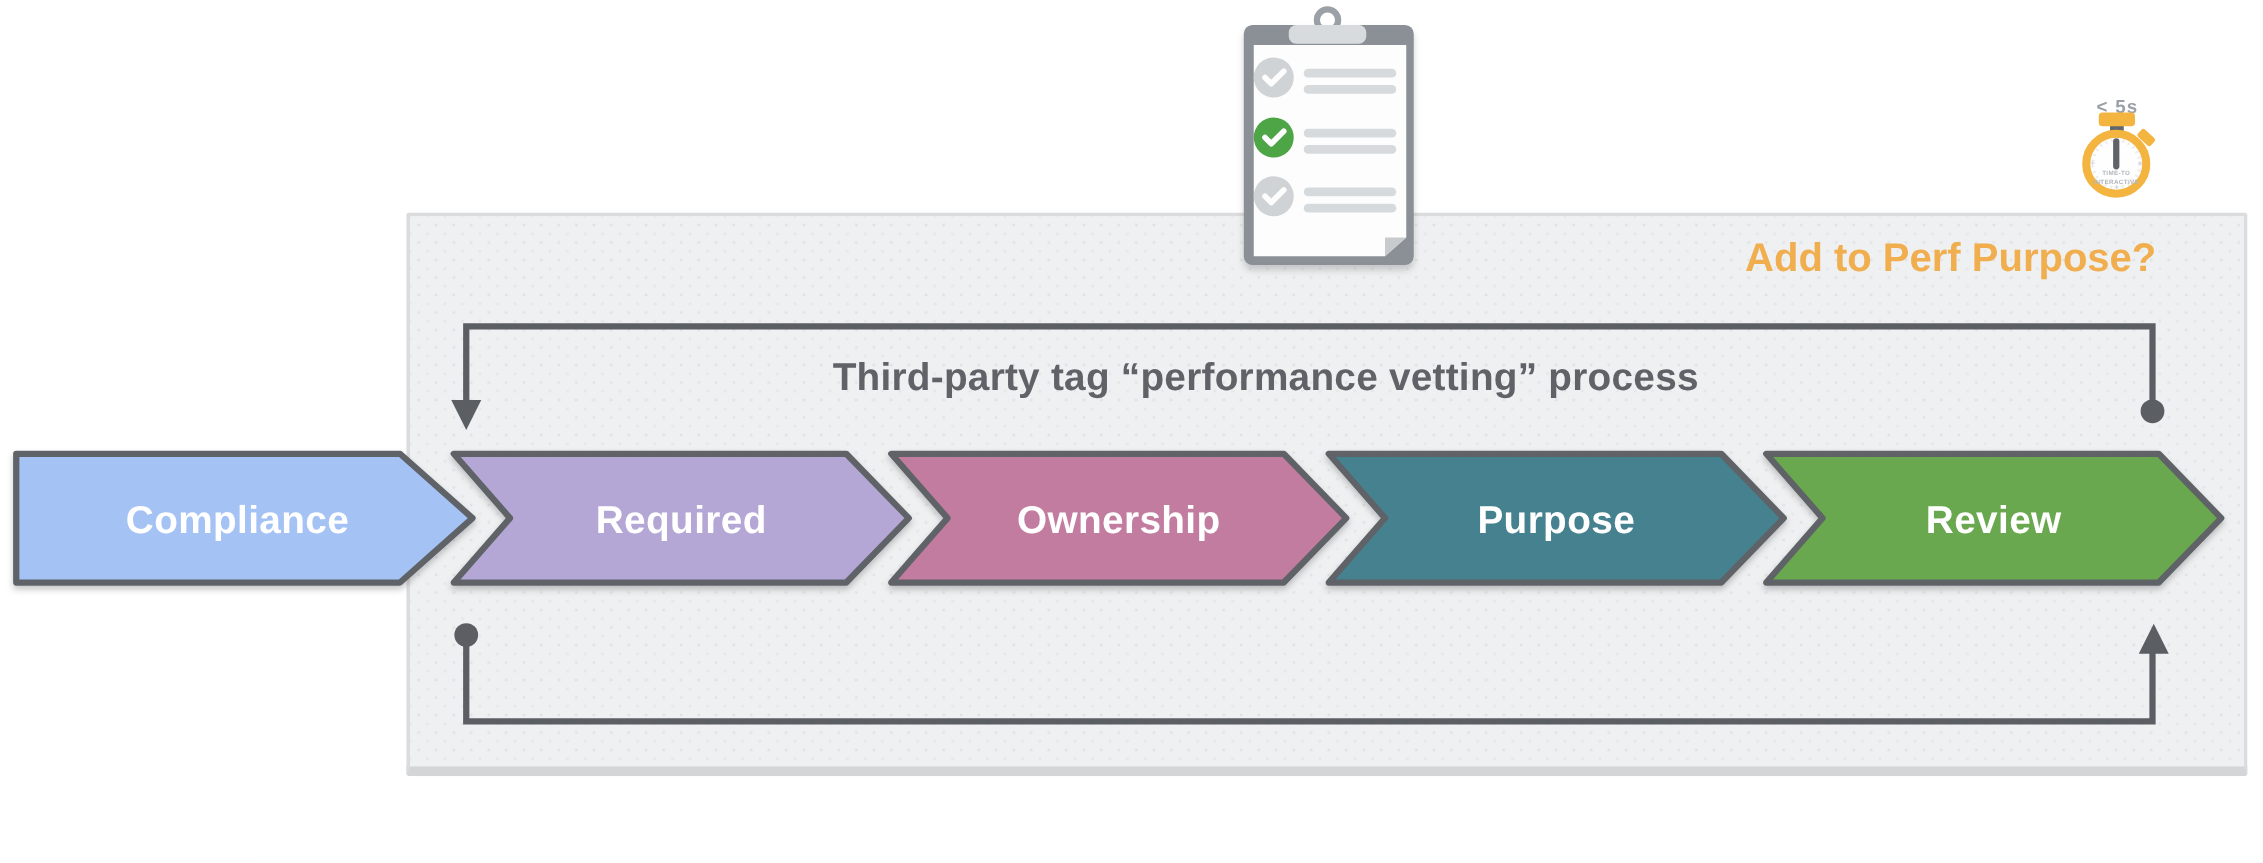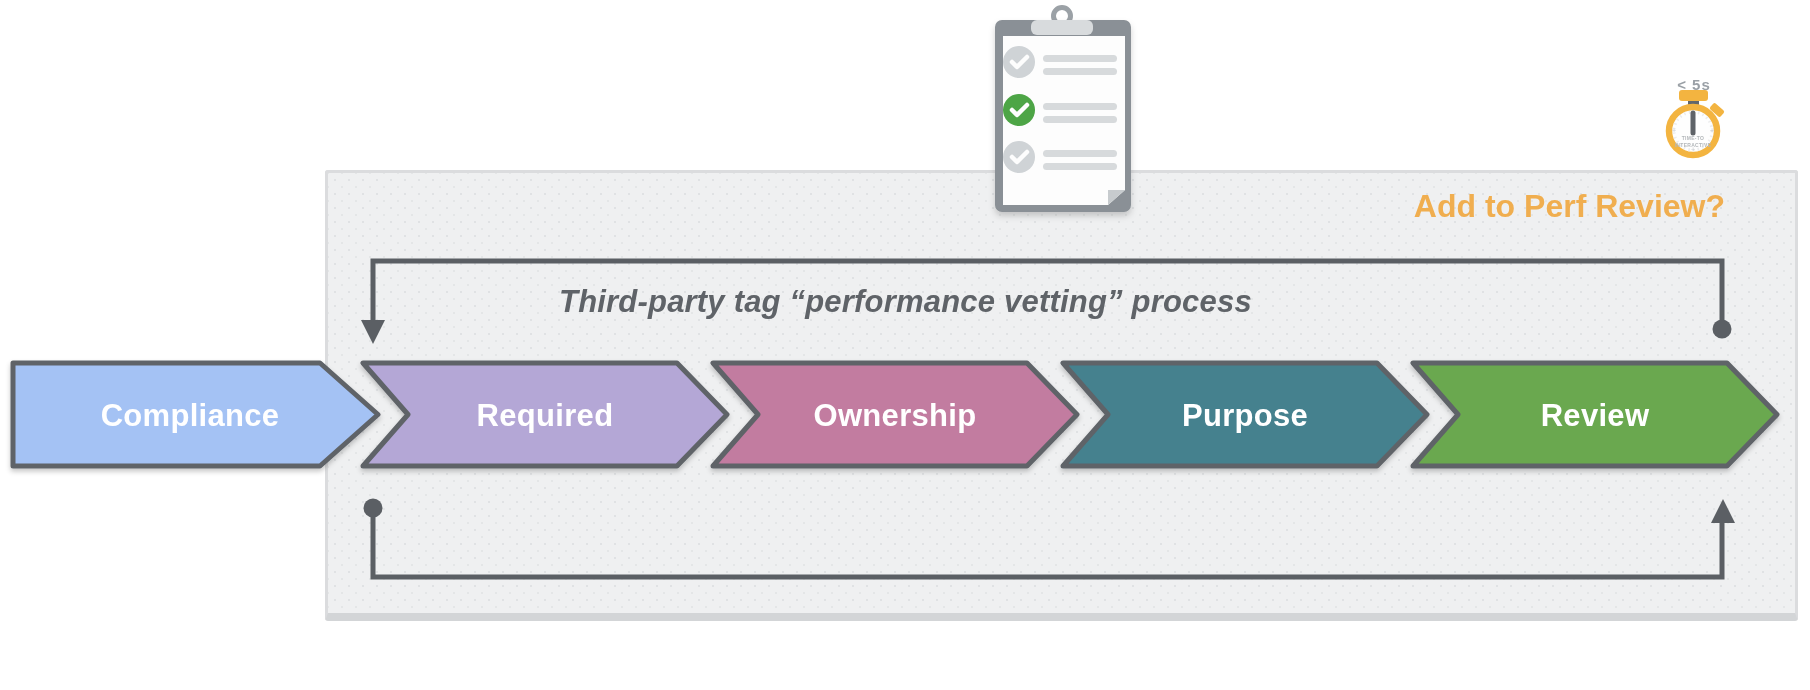--- a/index.html
+++ b/index.html
@@ -14,43 +14,42 @@
       radial-gradient(#E0E2E4 1.1px, transparent 1.3px),
       radial-gradient(#E4E6E7 1.1px, transparent 1.3px);
     background-size:14px 14px;
     background-position:0 0,7px 7px;
     border:3px solid #DBDCDE;
     border-bottom:8px solid #D3D5D7;
     border-radius:3px;
   }
   .diagram-title{
     position:absolute;left:559px;top:284px;width:800px;
-    text-align:left;font-size:31px;font-weight:bold;color:#5F6368;
+    text-align:right;font-size:31px;font-weight:bold;color:#5F6368;
     letter-spacing:0.2px;
-    font-style:italic;
   }
   .perf-budget{
     position:absolute;right:85px;top:188px;width:420px;
     text-align:right;font-size:32px;font-weight:bold;color:#F0AE4F;
   }
   svg{position:absolute;left:0;top:0;}
   .chev-label{font-size:31px;font-weight:bold;fill:#ffffff;letter-spacing:0.3px;}
   .tiny-face{font-size:5px;fill:#B3B7BA;font-weight:bold;letter-spacing:0.3px;}
   .lt5{font-size:15px;font-weight:bold;fill:#9AA0A6;letter-spacing:1px;}
   .plus{font-size:7px;fill:#CBCED1;}
 </style>
 </head>
 <body>
 
 <div class="stage">
 
   <div class="panel"></div>
 
   <div class="diagram-title">Third-party tag “performance vetting” process</div>
-  <div class="perf-budget">Add to Perf Review?</div>
+  <div class="perf-budget">Add to Perf Purpose?</div>
 
   <svg width="1810" height="690" viewBox="0 0 1810 690">
     <defs>
       <filter id="ds" x="-20%" y="-20%" width="140%" height="150%">
         <feDropShadow dx="0" dy="3" stdDeviation="2.5" flood-color="#000000" flood-opacity="0.22"></feDropShadow>
       </filter>
       <filter id="ds2" x="-20%" y="-20%" width="140%" height="150%">
         <feDropShadow dx="0" dy="4" stdDeviation="3" flood-color="#000000" flood-opacity="0.18"></feDropShadow>
       </filter>
     </defs>

